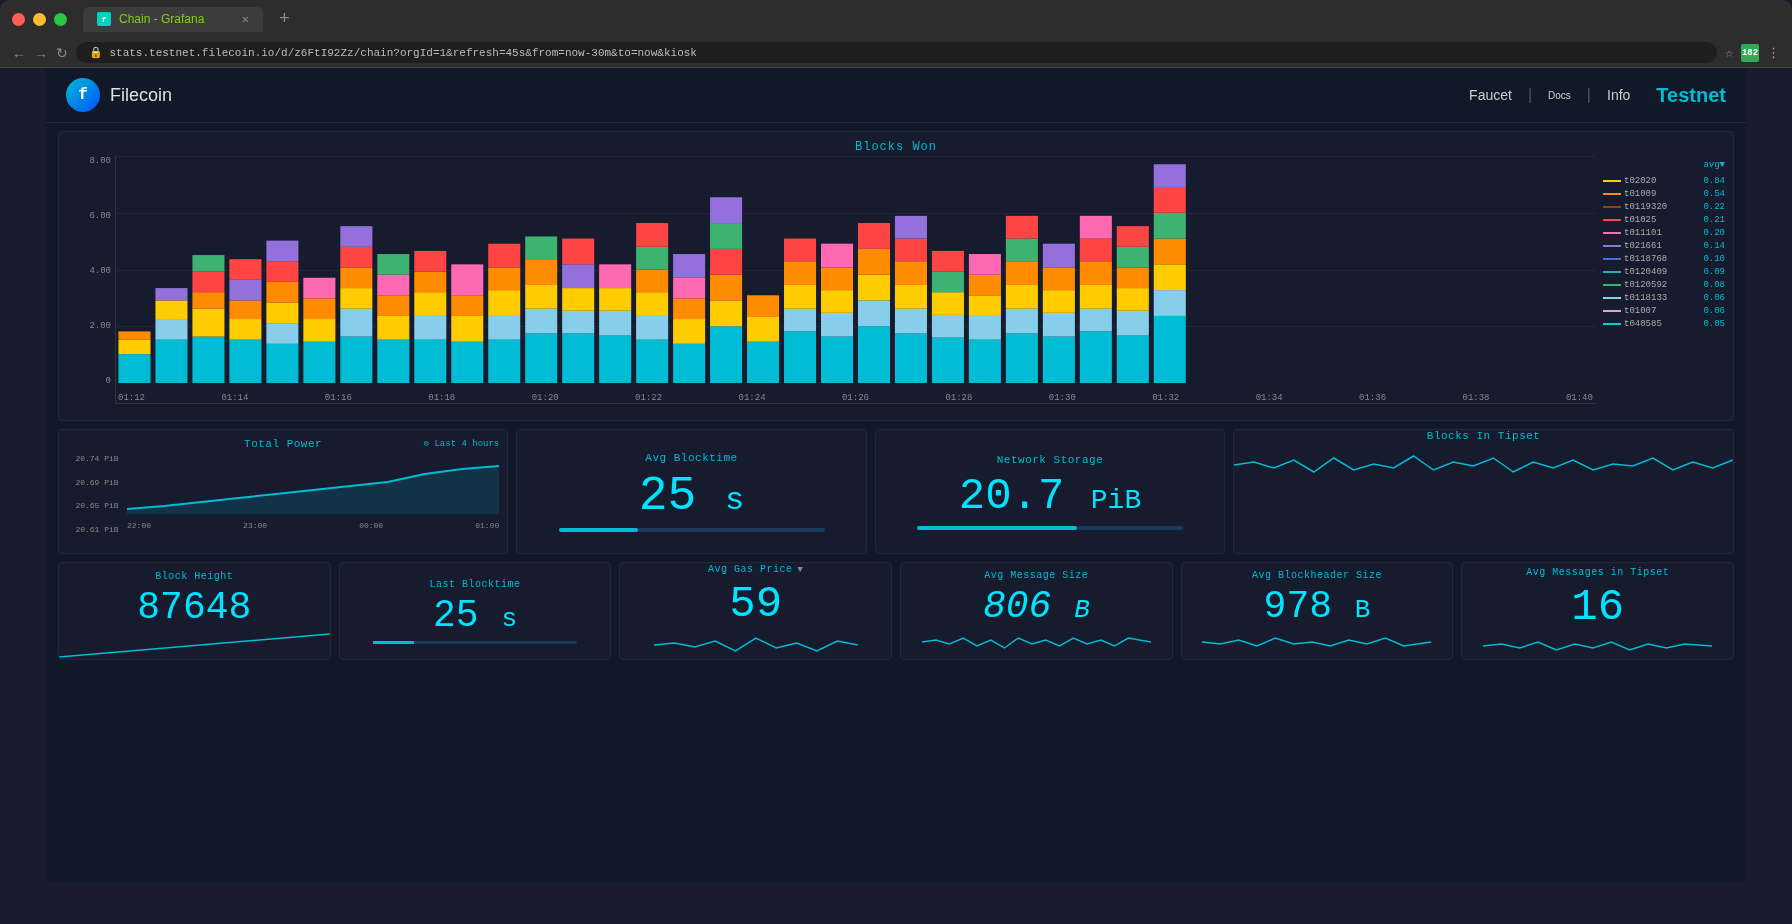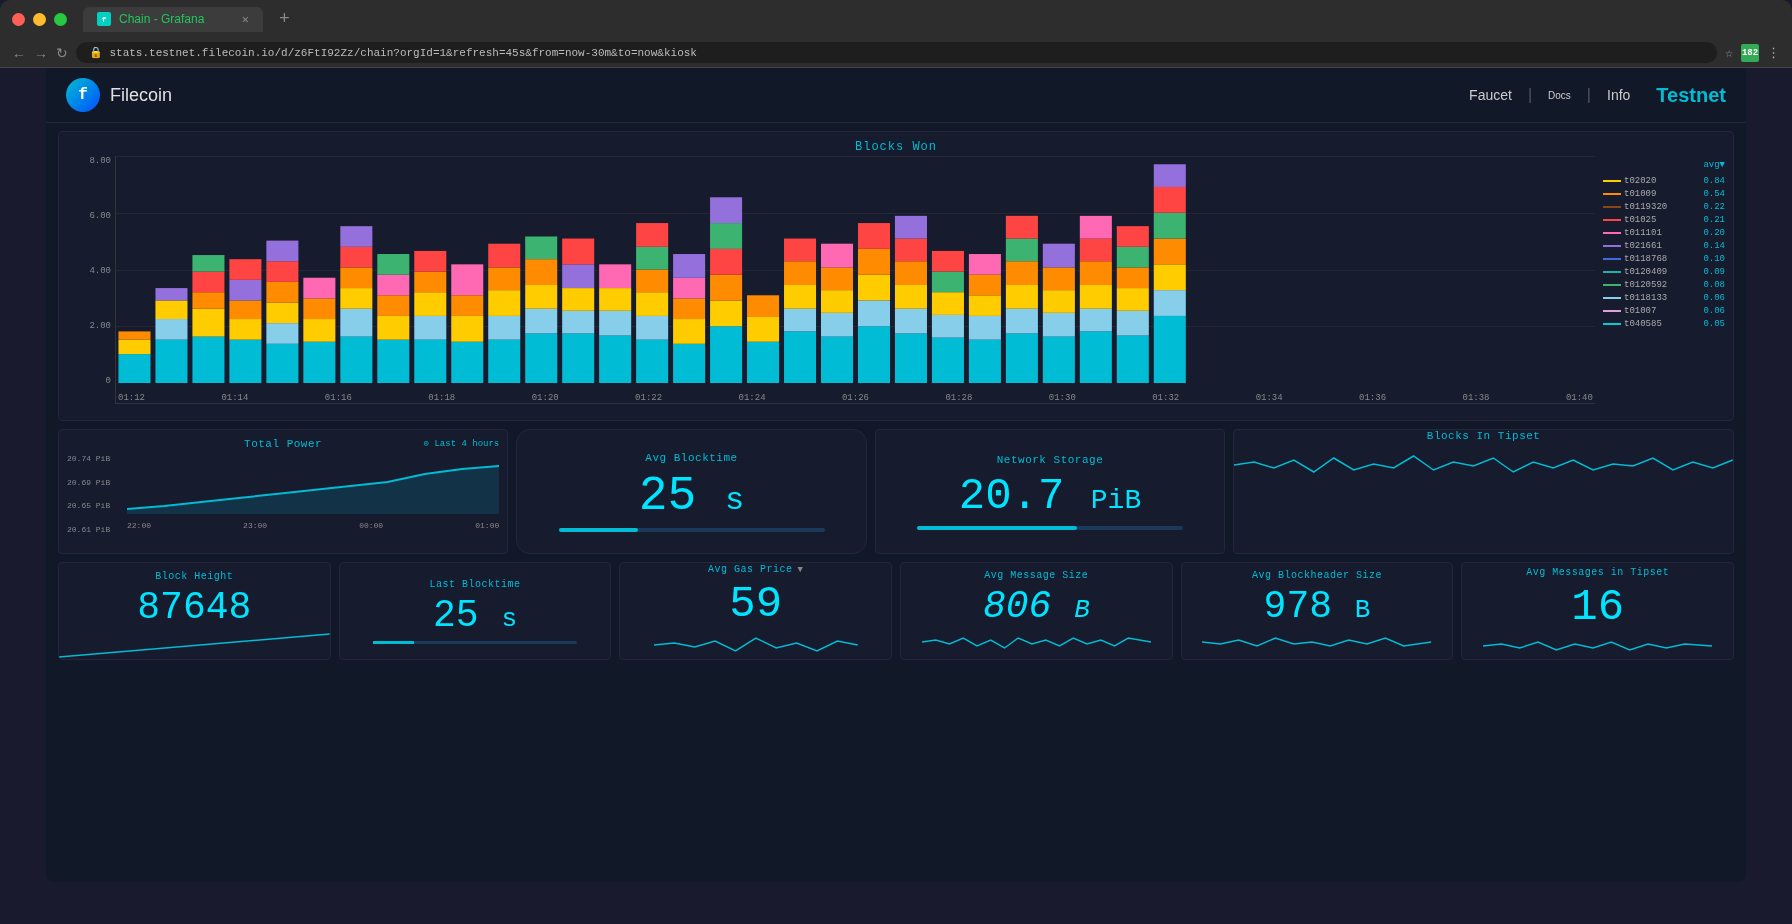--- a/index.html
+++ b/index.html
@@ -19,21 +19,21 @@
 </head>
 <body>
 
 <div style="background:#2d2d2d; border-radius:10px 10px 0 0; height:38px; display:flex; align-items:center; padding:0 12px; gap:8px;">
   <div class="dot dot-red"></div>
   <div class="dot dot-yellow"></div>
   <div class="dot dot-green"></div>
 
   <div style="margin-left:8px; background:#3c3c3c; border-radius:6px 6px 0 0; padding:5px 14px; display:flex; align-items:center; gap:8px; min-width:180px;">
     <div style="width:14px;height:14px;background:#00d1c1;border-radius:2px;display:flex;align-items:center;justify-content:center;font-size:8px;color:#fff;font-weight:bold;">f</div>
-    <span style="font-size:12px;color:#22c55e;font-family:sans-serif;">Chain - Grafana</span>
+    <span style="font-size:12px;color:#84cc16;font-family:sans-serif;">Chain - Grafana</span>
     <span style="color:#888;font-size:12px;cursor:pointer;margin-left:auto;">✕</span>
   </div>
   <span style="color:#888;font-size:18px;padding:0 8px;cursor:pointer;">+</span>
 </div>
 
 <div style="background:#2d2d2d; display:flex; align-items:center; padding:4px 12px; gap:8px; border-bottom:1px solid #444;">
   <button style="background:none;border:none;color:#888;font-size:14px;cursor:pointer;">←</button>
   <button style="background:none;border:none;color:#888;font-size:14px;cursor:pointer;">→</button>
   <button style="background:none;border:none;color:#888;font-size:14px;cursor:pointer;">↻</button>
   <div style="flex:1;background:#1e1e1e;border-radius:16px;padding:4px 14px;font-size:11px;color:#bbb;display:flex;align-items:center;gap:6px;">
@@ -354,42 +354,42 @@
         </div>
       </div>
     </div>
 
     <div style="display:flex;gap:8px;margin-bottom:8px;height:125px;">
 
       <div style="background:#161b2e;border:1px solid #252540;border-radius:4px;padding:8px;flex:1.3;position:relative;overflow:hidden;">
         <div style="font-size:11px;color:#00bcd4;text-align:center;letter-spacing:0.5px;margin-bottom:2px;">Total Power</div>
         <div style="position:absolute;top:8px;right:8px;font-size:9px;color:#00bcd4;">⊙ Last 4 hours</div>
         <div style="display:flex;height:80px;margin-top:4px;">
-          <div style="width:60px;display:flex;flex-direction:column;justify-content:space-between;font-size:8px;color:#888;">
+          <div style="width:60px;display:flex;flex-direction:column;justify-content:space-between;font-size:8px;color:#888;align-items:center;">
             <span>20.74 PiB</span>
             <span>20.69 PiB</span>
             <span>20.65 PiB</span>
             <span>20.61 PiB</span>
           </div>
           <div style="flex:1;position:relative;">
             <svg style="width:100%;height:60px;" viewBox="0 0 400 60" preserveAspectRatio="none">
               <polyline points="0,55 40,52 80,48 120,44 160,40 200,36 240,32 280,28 320,20 360,15 400,12" fill="none" stroke="#00bcd4" stroke-width="2"></polyline>
               <polygon points="0,55 40,52 80,48 120,44 160,40 200,36 240,32 280,28 320,20 360,15 400,12 400,60 0,60" fill="rgba(0,188,212,0.15)"></polygon>
             </svg>
             <div style="display:flex;justify-content:space-between;font-size:8px;color:#888;margin-top:2px;">
               <span>22:00</span>
               <span>23:00</span>
               <span>00:00</span>
               <span>01:00</span>
             </div>
           </div>
         </div>
       </div>
 
-      <div style="background:#161b2e;border:1px solid #252540;border-radius:14px;padding:8px;flex:1;display:flex;flex-direction:column;align-items:center;justify-content:center;overflow:hidden;">
+      <div style="background:#161b2e;border:1px solid #252540;border-radius:4px;padding:8px;flex:1;display:flex;flex-direction:column;align-items:center;justify-content:center;overflow:hidden;">
         <div style="font-size:11px;color:#00bcd4;letter-spacing:0.5px;margin-bottom:8px;">Avg Blocktime</div>
         <div style="font-size:48px;color:#00e5ff;font-family:'Courier New',monospace;line-height:1;">
           <span>25</span>
           <span style="font-size:32px;">s</span>
         </div>
         <div style="margin-top:8px;width:80%;height:4px;background:#1a3a5a;border-radius:2px;">
           <div style="width:30%;height:100%;background:#00bcd4;border-radius:2px;"></div>
         </div>
       </div>
 

